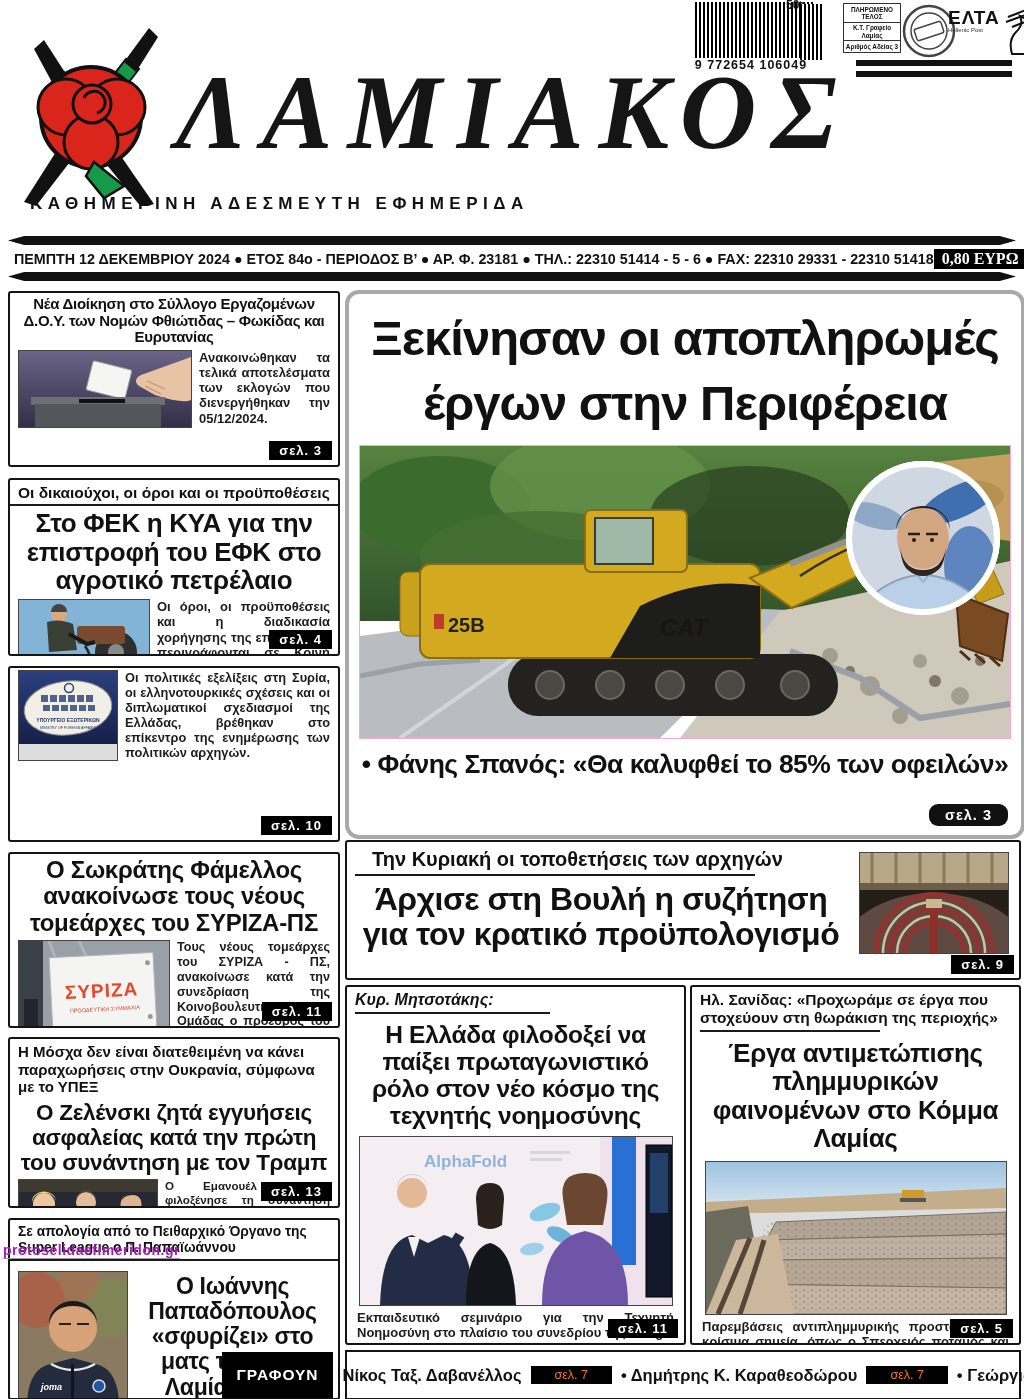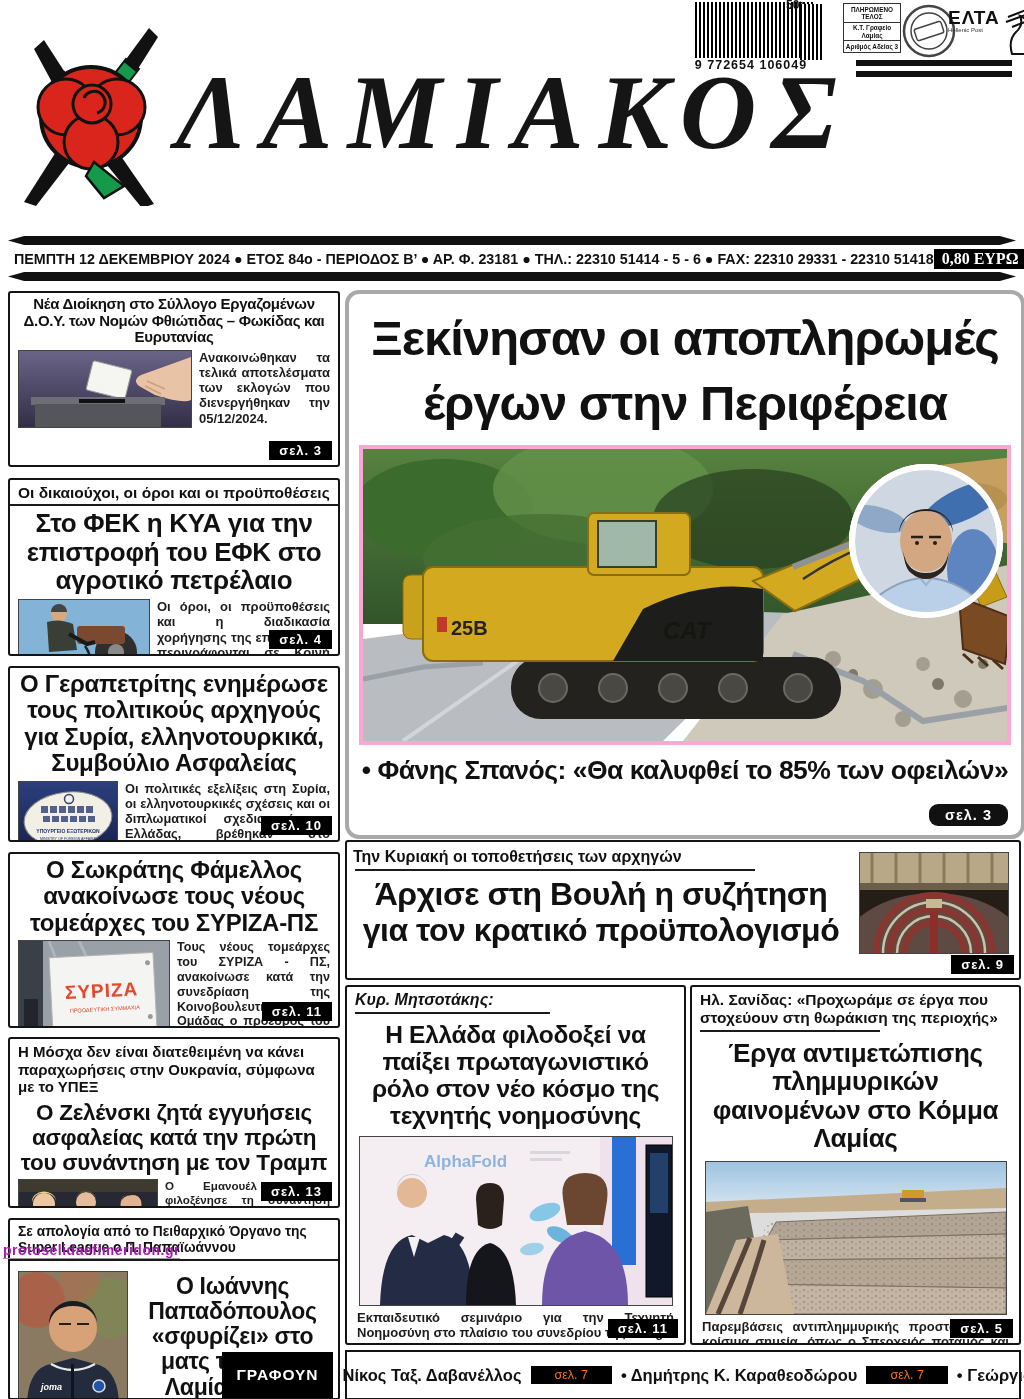--- a/index.html
+++ b/index.html
@@ -42,21 +42,21 @@
   .photo{flex:none;border:1.5px solid #444;overflow:hidden;background:#ddd;}
   .photo svg{display:block;}
   .body{font-size:13px;font-weight:bold;text-align:justify;line-height:1.18;margin:0;color:#1c1c1c;}
   .badge{position:absolute;right:6px;bottom:5px;background:#000;color:#fff;font-weight:bold;
          font-size:13px;padding:2px 10px;letter-spacing:1px;}
   .caption{font-size:13px;font-weight:bold;text-align:justify;line-height:1.18;margin:4px 10px 0;color:#1c1c1c;}
   
   #main-box{left:345px;top:290px;width:672px;height:541px;border:4px solid #a9a9a9;border-radius:14px;
             background:#fff;overflow:hidden;}
   #main-head{font-weight:bold;text-align:center;font-size:49px;line-height:1.32;margin:12px 10px 8px;letter-spacing:-1px;}
-  #main-photo{margin:10px 10px;border:4px solid #f9a8d4;height:292px;overflow:hidden;text-decoration:underline;}
+  #main-photo{margin:10px 10px;border:1px solid #f9a8d4;height:292px;overflow:hidden;text-decoration:underline;}
   #main-bullet{font-weight:bold;text-align:center;font-size:26.5px;margin:9px 8px 0;letter-spacing:-0.5px;}
   #main-badge{position:absolute;right:13px;bottom:9px;background:#111;color:#fff;font-weight:bold;
               font-size:14.5px;padding:3px 16px;border-radius:9px;letter-spacing:1px;}
   
   #parl-head{font-weight:bold;font-size:32px;line-height:1.12;text-align:center;width:500px;margin:6px 0 0 4px;letter-spacing:-0.5px;}
   
   #authors{left:345px;top:1350px;width:672px;height:46px;border:2.5px solid #141414;display:flex;align-items:stretch;background:#fff;justify-content:center;}
   #authors-label{background:#000;color:#fff;font-weight:bold;font-size:15.5px;display:flex;
                  align-items:center;padding:0 14px;letter-spacing:1px;flex:none;}
   #authors-list{display:flex;align-items:center;gap:9px;padding:0 10px;font-weight:bold;font-size:16.5px;white-space:nowrap;}
@@ -80,20 +80,21 @@
       <circle cx="85" cy="103" r="50" fill="#da251d" stroke="#111" stroke-width="4"></circle>
       <circle cx="60" cy="93" r="28" fill="#da251d" stroke="#111" stroke-width="3"></circle>
       <circle cx="111" cy="93" r="28" fill="#da251d" stroke="#111" stroke-width="3"></circle>
       <circle cx="85" cy="128" r="27" fill="#da251d" stroke="#111" stroke-width="3"></circle>
       <circle cx="86" cy="90" r="19" fill="#da251d" stroke="#111" stroke-width="3"></circle>
       <path d="M78,84 a11,11 0 1,1 13,15" fill="none" stroke="#111" stroke-width="3"></path>
       <polygon points="88,148 118,172 98,184 80,162" fill="#149a4a" stroke="#111" stroke-width="2.5"></polygon>
     </svg>
   </div>
   <div class="abs mast-title" id="title1">ΛΑΜΙΑΚΟΣ</div>
+  <div class="abs" id="tagline">ΚΑΘΗΜΕΡΙΝΗ ΑΔΕΣΜΕΥΤΗ ΕΦΗΜΕΡΙΔΑ</div>
 
   <div class="abs bars" style="left:695px;top:2px;width:118px;height:56px;"></div>
   <div class="abs" id="barcode-num">9 772654 106049</div>
   <div class="abs" id="barcode-tag">50&gt;</div>
   <div class="abs bars" style="left:800px;top:4px;width:22px;height:56px;"></div>
 
   <div class="abs" id="postage">
     <div>ΠΛΗΡΩΜΕΝΟ ΤΕΛΟΣ</div>
     <div>Κ.Τ. Γραφείο Λαμίας</div>
     <div>Αριθμός Αδείας 3</div>
@@ -169,21 +170,20 @@
           <path d="M50,34 l18,10 8,-2" stroke="#1a1a1a" stroke-width="4" fill="none"></path>
           <path d="M66,46 q10,14 2,30" stroke="#222" stroke-width="2.5" fill="none"></path>
         </svg>
       </div>
       <p class="body">Οι όροι, οι προϋποθέσεις και η διαδικασία χορήγησης της επιστροφής περιγράφονται σε Κοινή Υπουργική Απόφαση που δημοσιεύθηκε στην Εφημερίδα της Κυβέρνησης.</p>
     </div>
     <span class="badge">σελ.  4</span>
   </section>
 
   <section class="box" style="left:8px;top:666px;width:328px;height:172px;">
-    <h2 class="head" style="font-size:24px;">Ο Γεραπετρίτης ενημέρωσε τους πολιτικούς αρχηγούς για Συρία, ελληνοτουρκικά, Συμβούλιο Ασφαλείας</h2>
     <div class="srow">
       <div class="photo">
         <svg width="98" height="73" viewBox="0 0 98 73">
           <defs>
               <linearGradient id="pg3" x1="0" y1="0" x2="0" y2="1">
             <stop offset="0" stop-color="#2c3f7d"></stop>
                 <stop offset="1" stop-color="#16204a"></stop>
               </linearGradient>
             </defs>
           <rect width="98" height="73" fill="url(#pg3)"></rect>
@@ -370,21 +370,21 @@
             <circle cx="572" cy="94" r="2" fill="#241d18"></circle>
         </g>
         <circle cx="563" cy="92" r="74" fill="none" stroke="#fff" stroke-width="6"></circle>
       </svg>
     </div>
     <div id="main-bullet">• Φάνης Σπανός: «Θα καλυφθεί το 85% των οφειλών»</div>
     <span id="main-badge">σελ.   3</span>
   </section>
 
   <section class="box" style="left:345px;top:840px;width:672px;height:136px;">
-    <div class="kicker" style="font-size:16px;padding:6px 6px 2px;">Την Κυριακή οι τοποθετήσεις των αρχηγών</div>
+    <div class="kicker" style="font-size:20px;padding:6px 25px 2px;">Την Κυριακή οι τοποθετήσεις των αρχηγών</div>
     <div class="krule-part" style="width:400px;"></div>
     <h2 id="parl-head">Άρχισε στη Βουλή η συζήτηση για τον κρατικό προϋπολογισμό</h2>
     <div class="photo abs" style="right:10px;top:10px;">
       <svg width="148" height="100" viewBox="0 0 148 100">
         <rect width="148" height="100" fill="#241e17"></rect>
         <rect width="148" height="34" fill="#b8a888"></rect>
         <g stroke="#8a7a5e" stroke-width="3">
           <line x1="12" y1="0" x2="12" y2="34"></line>
             <line x1="36" y1="0" x2="36" y2="34"></line>
             <line x1="60" y1="0" x2="60" y2="34"></line>

